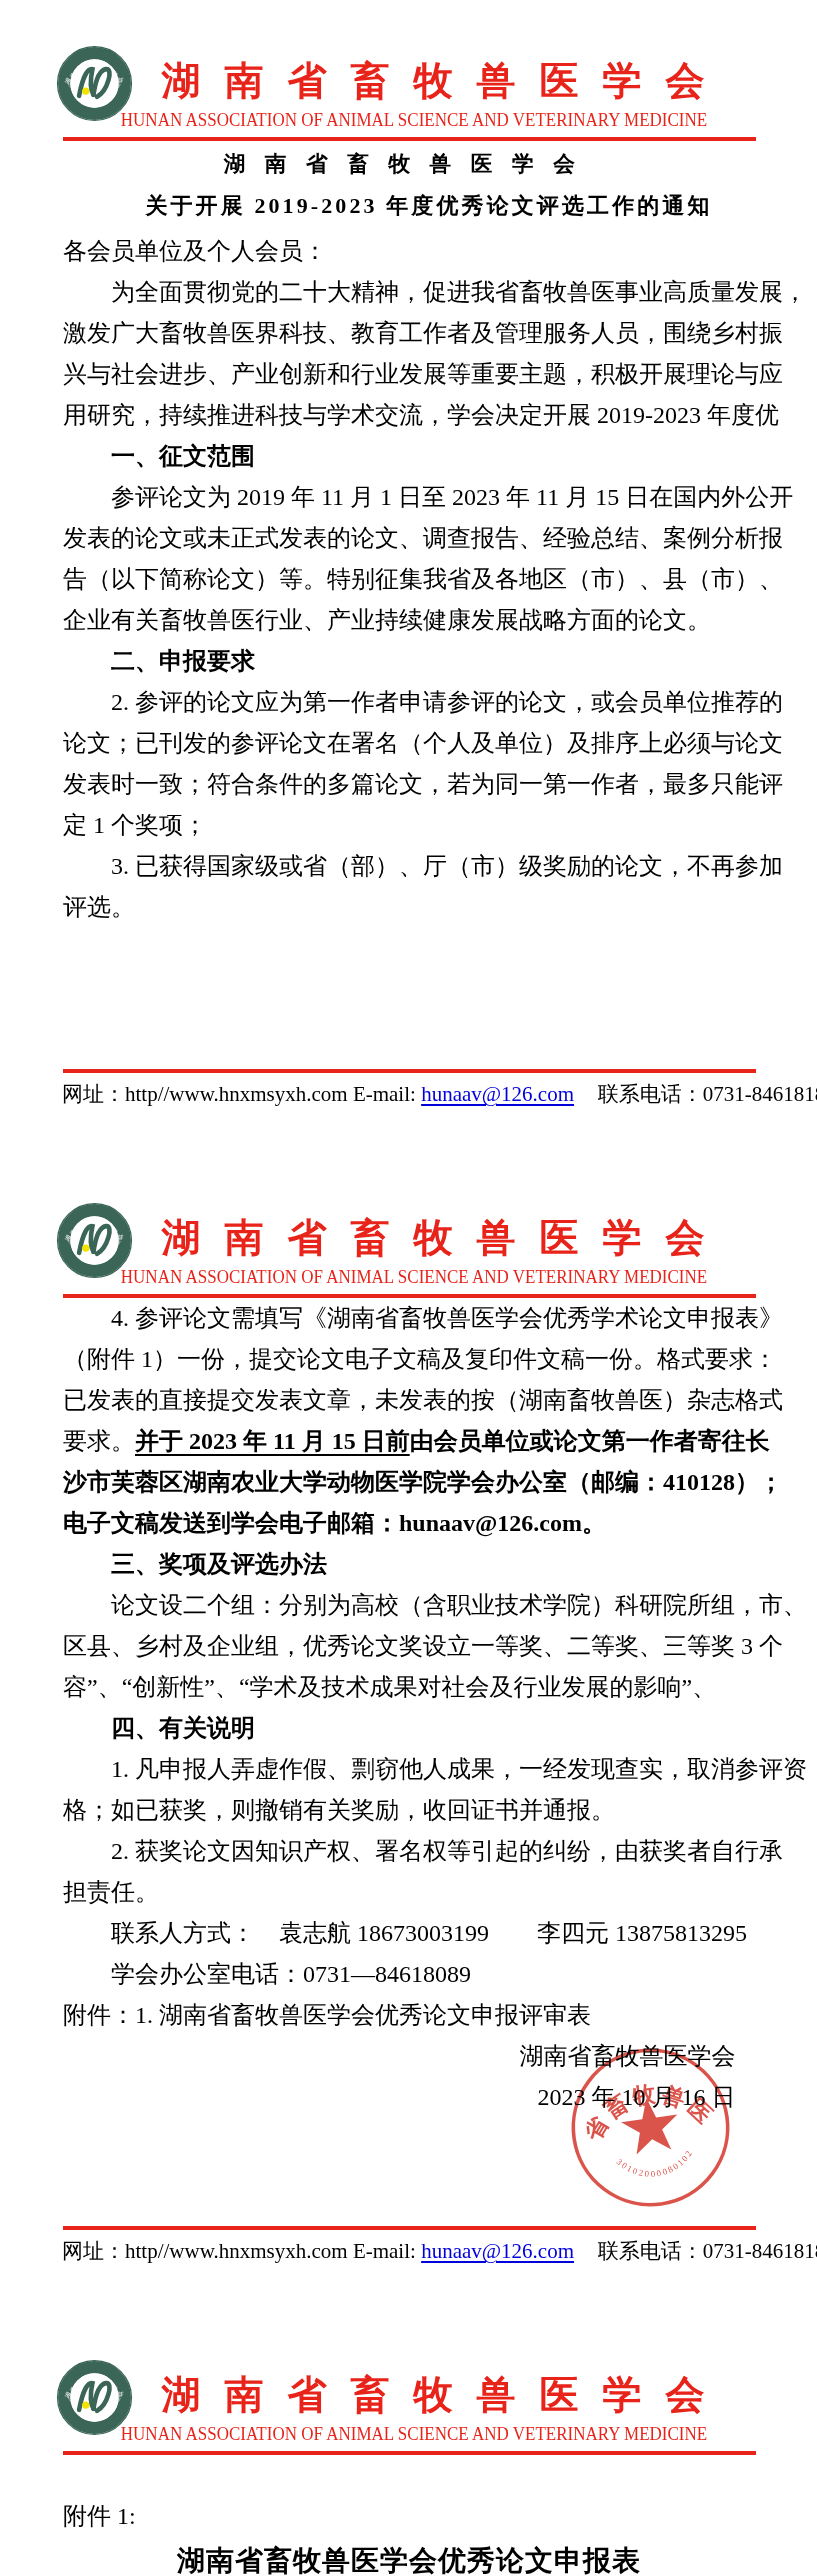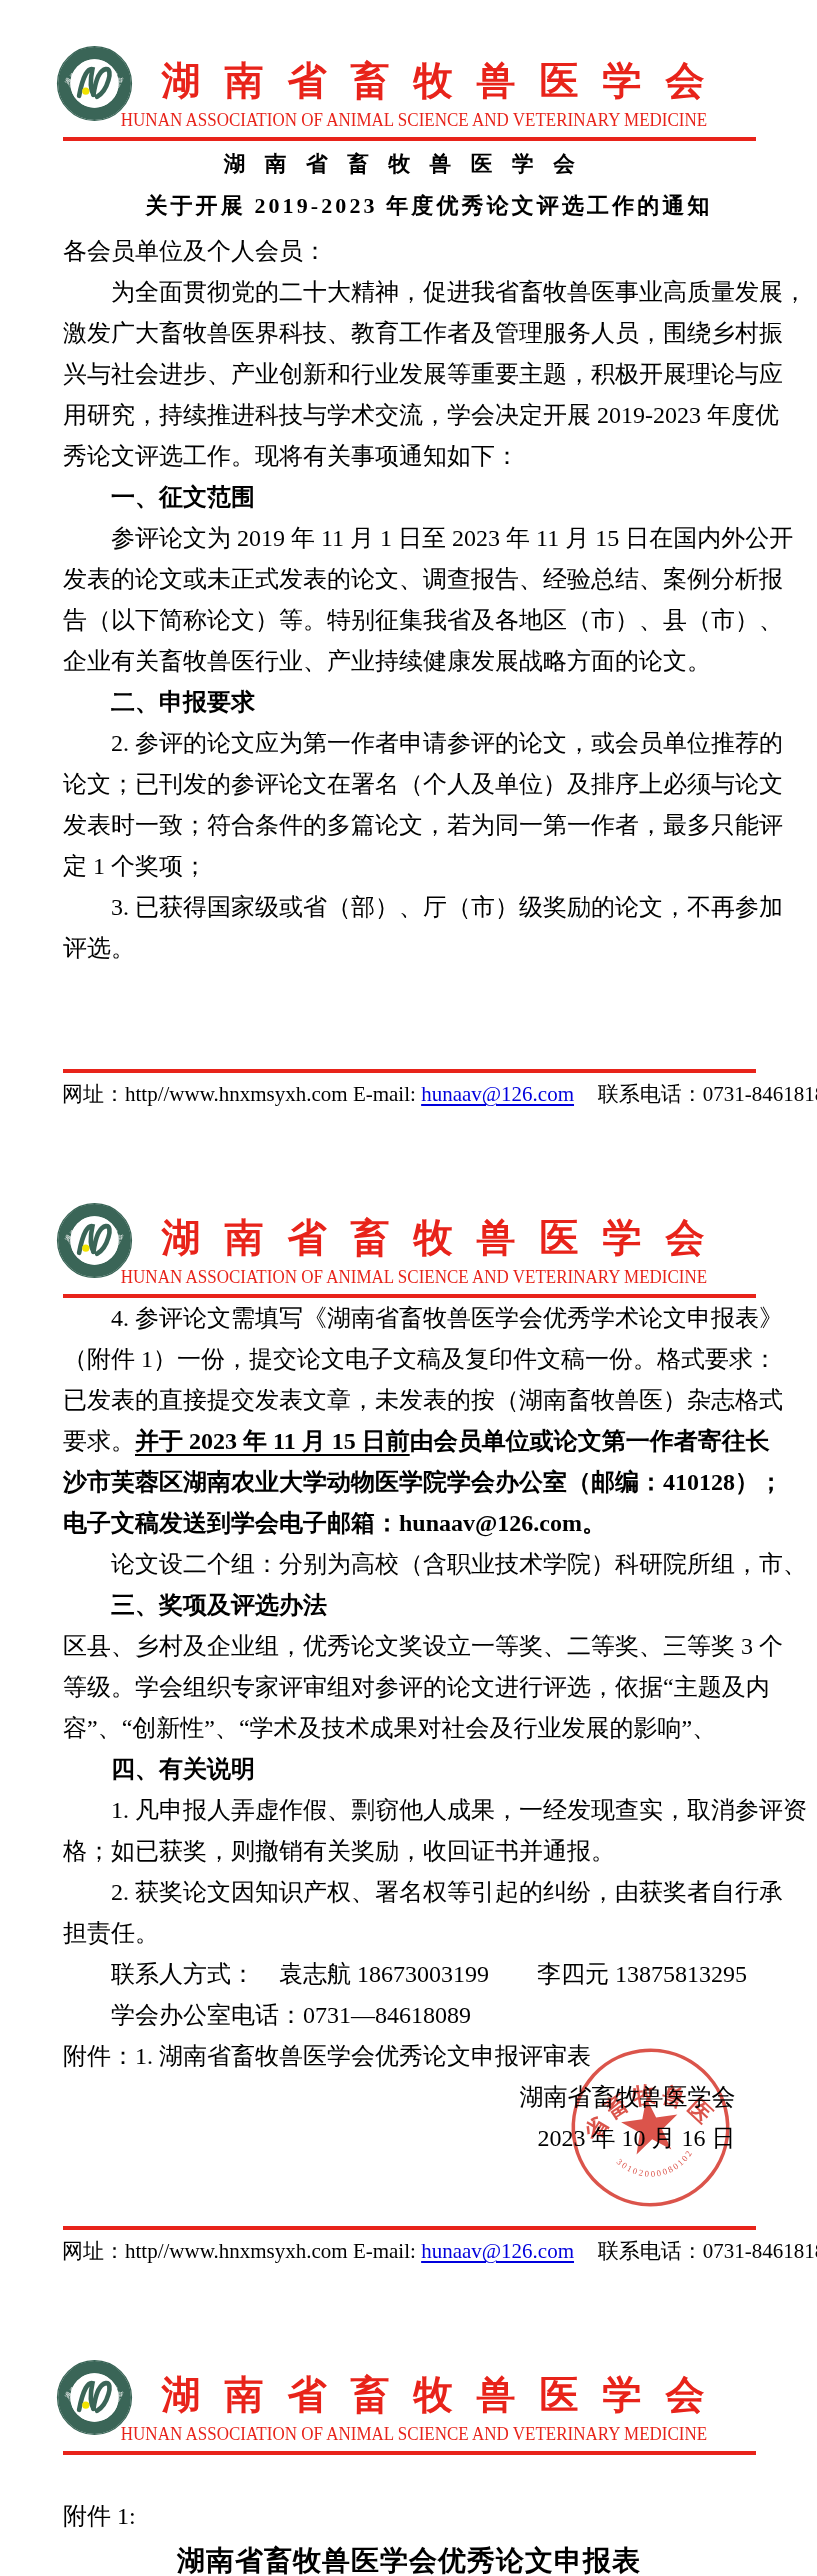--- a/index.html
+++ b/index.html
@@ -82,21 +82,20 @@
 
   <div class="doc-org">湖南省畜牧兽医学会</div>
   <div class="doc-title">关于开展 2019-2023 年度优秀论文评选工作的通知</div>
 
   <div class="body-lines p1-lines">
       <div class="line"><span>各会员单位及个人会员：</span></div>
       <div class="line"><span>　　为全面贯彻党的二十大精神，促进我省畜牧兽医事业高质量发展，</span></div>
       <div class="line"><span>激发广大畜牧兽医界科技、教育工作者及管理服务人员，围绕乡村振</span></div>
       <div class="line"><span>兴与社会进步、产业创新和行业发展等重要主题，积极开展理论与应</span></div>
       <div class="line"><span>用研究，持续推进科技与学术交流，学会决定开展 2019-2023 年度优</span></div>
-      <div class="line"><span>秀论文评选工作。现将有关事项通知如下：</span></div>
       <div class="line"><span class="b">　　一、征文范围</span></div>
       <div class="line"><span>　　参评论文为 2019 年 11 月 1 日至 2023 年 11 月 15 日在国内外公开</span></div>
       <div class="line"><span>发表的论文或未正式发表的论文、调查报告、经验总结、案例分析报</span></div>
       <div class="line"><span>告（以下简称论文）等。特别征集我省及各地区（市）、县（市）、</span></div>
       <div class="line"><span>企业有关畜牧兽医行业、产业持续健康发展战略方面的论文。</span></div>
       <div class="line"><span class="b">　　二、申报要求</span></div>
       <div class="line"><span>　　2. 参评的论文应为第一作者申请参评的论文，或会员单位推荐的</span></div>
       <div class="line"><span>论文；已刊发的参评论文在署名（个人及单位）及排序上必须与论文</span></div>
       <div class="line"><span>发表时一致；符合条件的多篇论文，若为同一第一作者，最多只能评</span></div>
       <div class="line"><span>定 1 个奖项；</span></div>
@@ -131,24 +130,23 @@
   <div class="org-en">HUNAN ASSOCIATION OF ANIMAL SCIENCE AND VETERINARY MEDICINE</div>
   <div class="rule head"></div>
 
   <div class="body-lines p2-lines">
       <div class="line"><span>　　4. 参评论文需填写《湖南省畜牧兽医学会优秀学术论文申报表》</span></div>
       <div class="line"><span>（附件 1）一份，提交论文电子文稿及复印件文稿一份。格式要求：</span></div>
       <div class="line"><span>已发表的直接提交发表文章，未发表的按（湖南畜牧兽医）杂志格式</span></div>
       <div class="line"><span>要求。</span><span class="b u">并于 2023 年 11 月 15 日前</span><span class="b">由会员单位或论文第一作者寄往长</span></div>
       <div class="line"><span class="b">沙市芙蓉区湖南农业大学动物医学院学会办公室（邮编：410128）；</span></div>
       <div class="line"><span class="b">电子文稿发送到学会电子邮箱：hunaav@126.com。</span></div>
+      <div class="line"><span class="b">　　三、奖项及评选办法</span></div>
       <div class="line"><span>　　论文设二个组：分别为高校（含职业技术学院）科研院所组，市、</span></div>
-      <div class="line"><span class="b">　　三、奖项及评选办法</span></div>
       <div class="line"><span>区县、乡村及企业组，优秀论文奖设立一等奖、二等奖、三等奖 3 个</span></div>
-      <div class="line"><span>等级。学会组织专家评审组对参评的论文进行评选，依据“主题及内</span></div>
       <div class="line"><span>容”、“创新性”、“学术及技术成果对社会及行业发展的影响”、</span></div>
       <div class="line"><span class="b">　　四、有关说明</span></div>
       <div class="line"><span>　　1. 凡申报人弄虚作假、剽窃他人成果，一经发现查实，取消参评资</span></div>
       <div class="line"><span>格；如已获奖，则撤销有关奖励，收回证书并通报。</span></div>
       <div class="line"><span>　　2. 获奖论文因知识产权、署名权等引起的纠纷，由获奖者自行承</span></div>
       <div class="line"><span>担责任。</span></div>
       <div class="line"><span>　　联系人方式：　袁志航 18673003199　　李四元 13875813295</span></div>
       <div class="line"><span>　　学会办公室电话：0731—84618089</span></div>
       <div class="line"><span>附件：1. 湖南省畜牧兽医学会优秀论文申报评审表</span></div>
       <div class="line right"><span>湖南省畜牧兽医学会</span></div>

